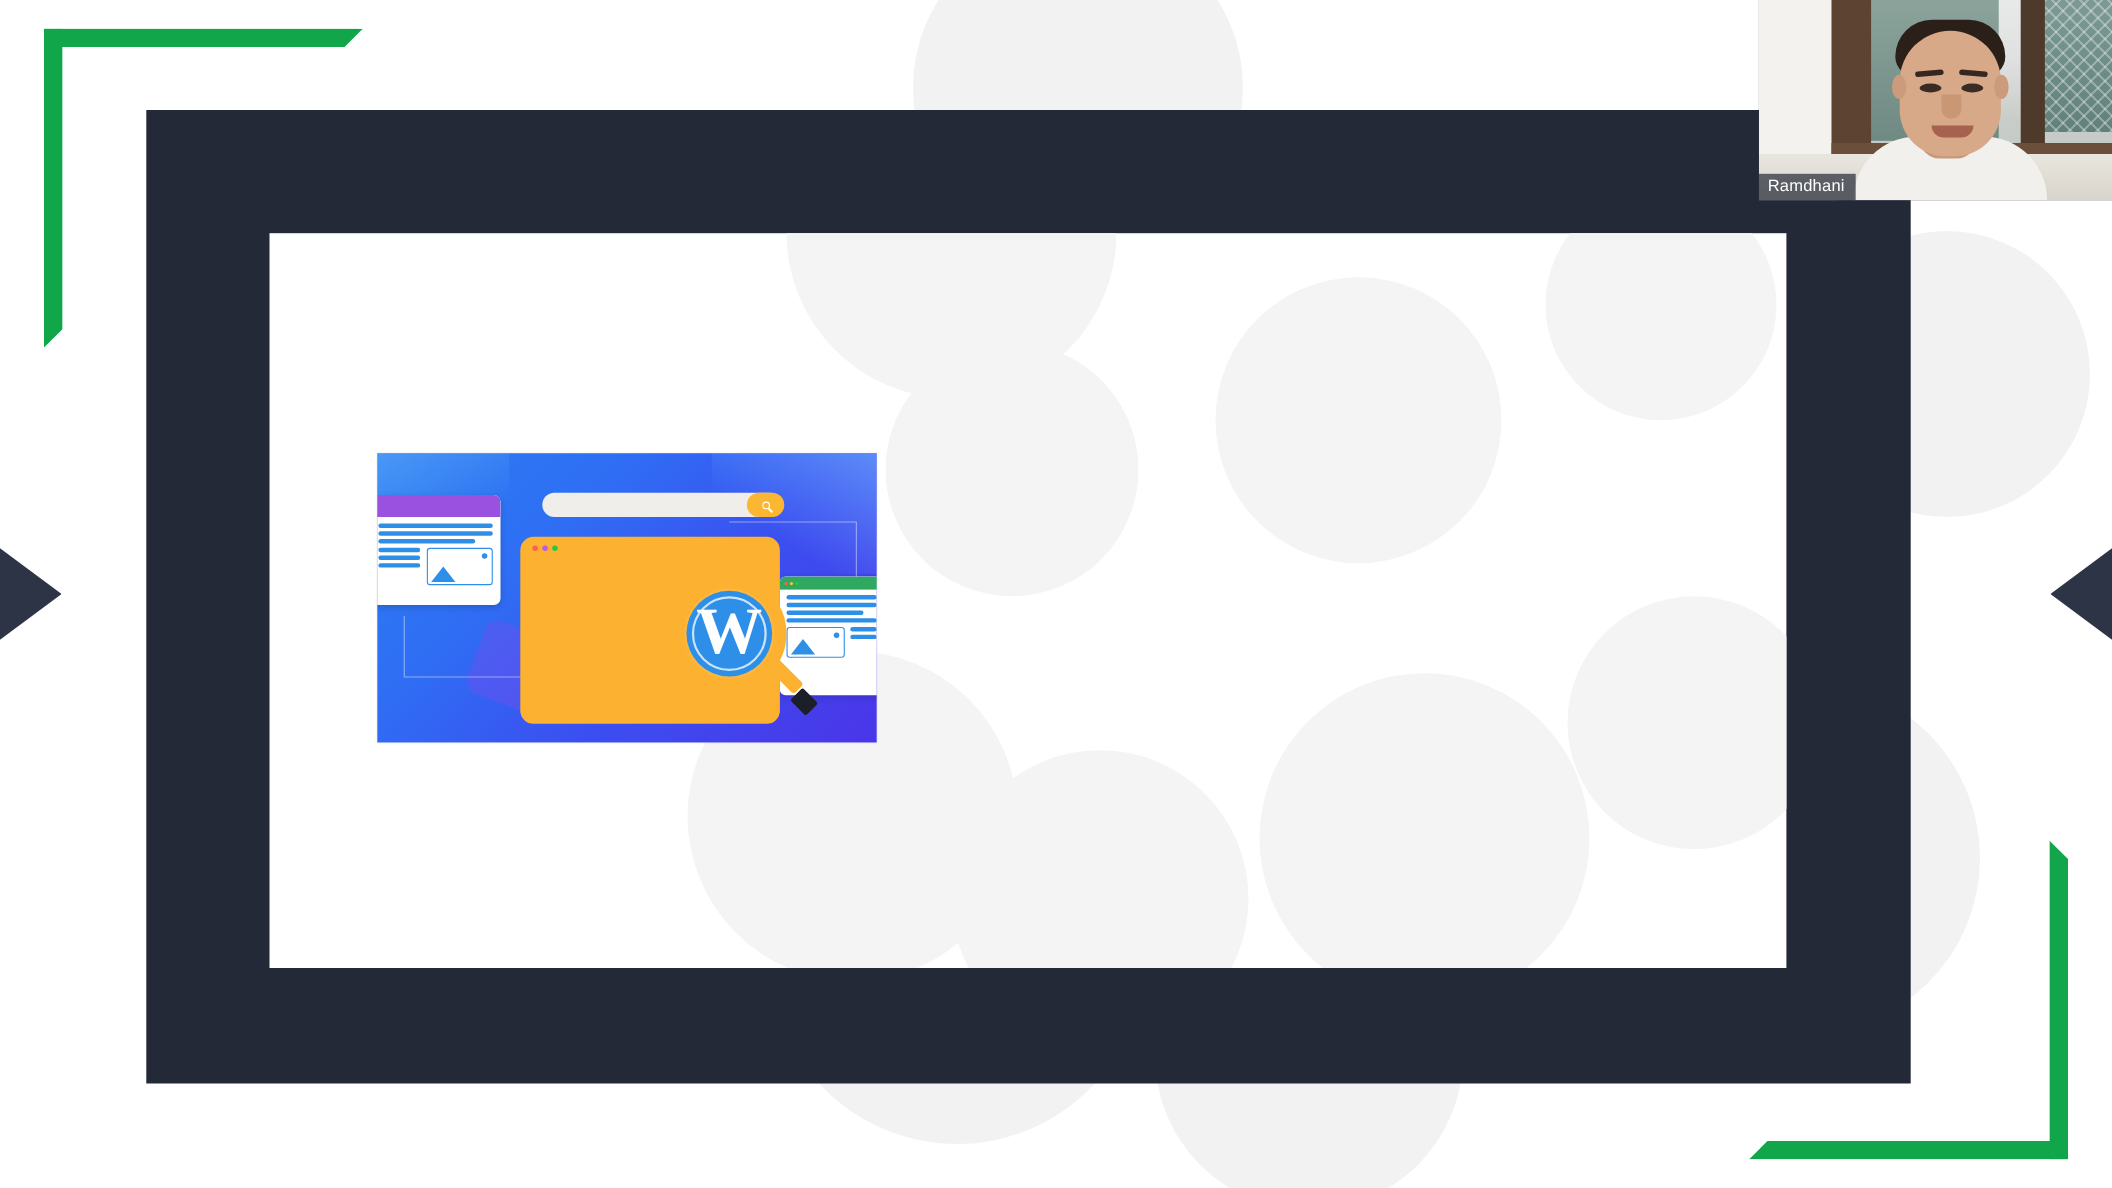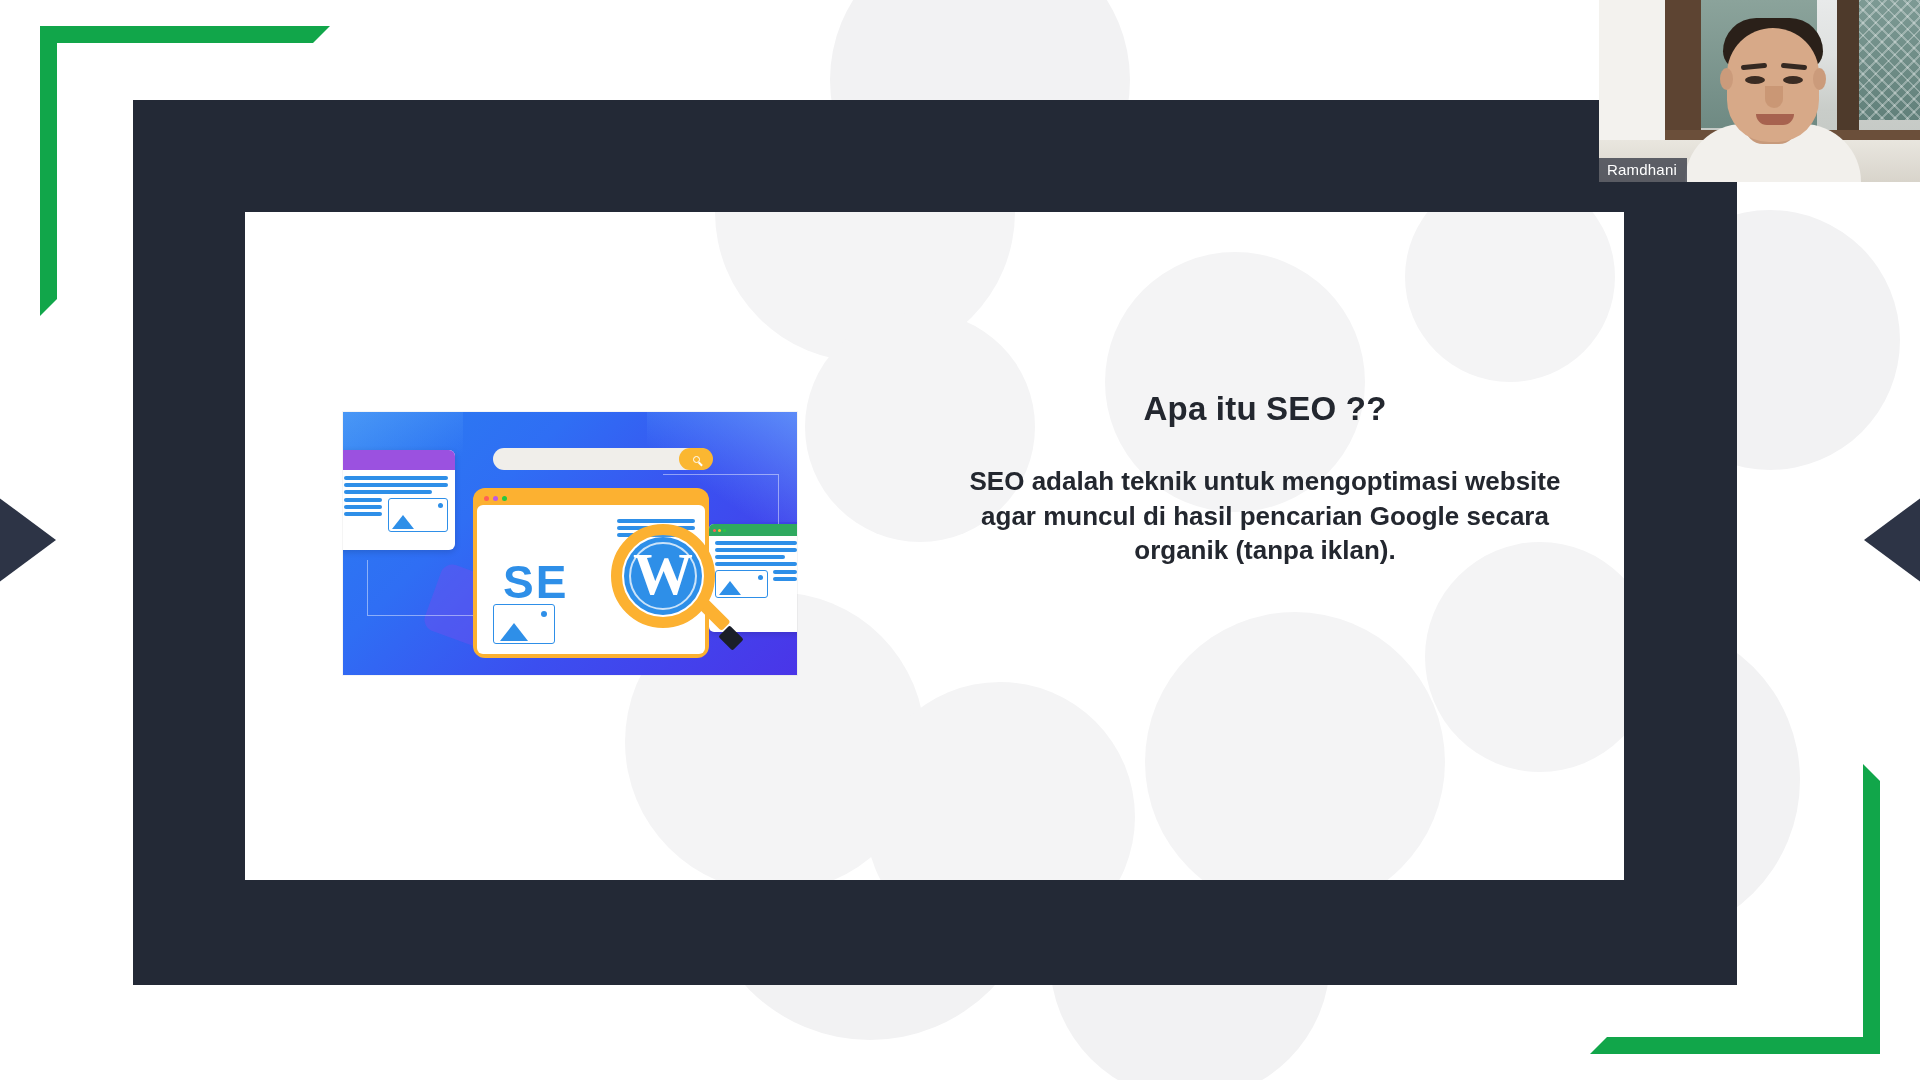--- a/index.html
+++ b/index.html
@@ -399,46 +399,33 @@
               </div>
             </div>
           </div>
 
           <div class="ill browser">
             <div class="chrome">
               <span class="dot2 dd-r"></span>
               <span class="dot2 dd-p"></span>
               <span class="dot2 dd-g"></span>
             </div>
-            <div class="screen">
-              <div class="ln-grp">
-                <div class="ln w100"></div>
-                <div class="ln w100"></div>
-                <div class="ln w85"></div>
-              </div>
-              <div class="seo-text">SE</div>
-              <div class="thumb2"></div>
-            </div>
           </div>
 
           <div class="ill magnifier">
             <div class="mg-handle"></div>
             <div class="mg-tip"></div>
             <div class="mg-ring"></div>
             <div class="wp">
               <div class="wp-ring"></div>
               <span class="wp-w">W</span>
             </div>
           </div>
         </div>
 
-        <div id="text-col">
-          <div id="slide-title">Apa itu SEO ??</div>
-          <div id="slide-body">SEO adalah teknik untuk mengoptimasi website agar muncul di hasil pencarian Google secara organik (tanpa iklan).</div>
-        </div>
 
       </div>
     </div>
   </div>
 
   <div id="webcam">
     <div id="webcam-video">
       <div class="cam-bg cam-wall"></div>
       <div class="cam-bg cam-win1"></div>
       <div class="cam-bg cam-frame"></div>

